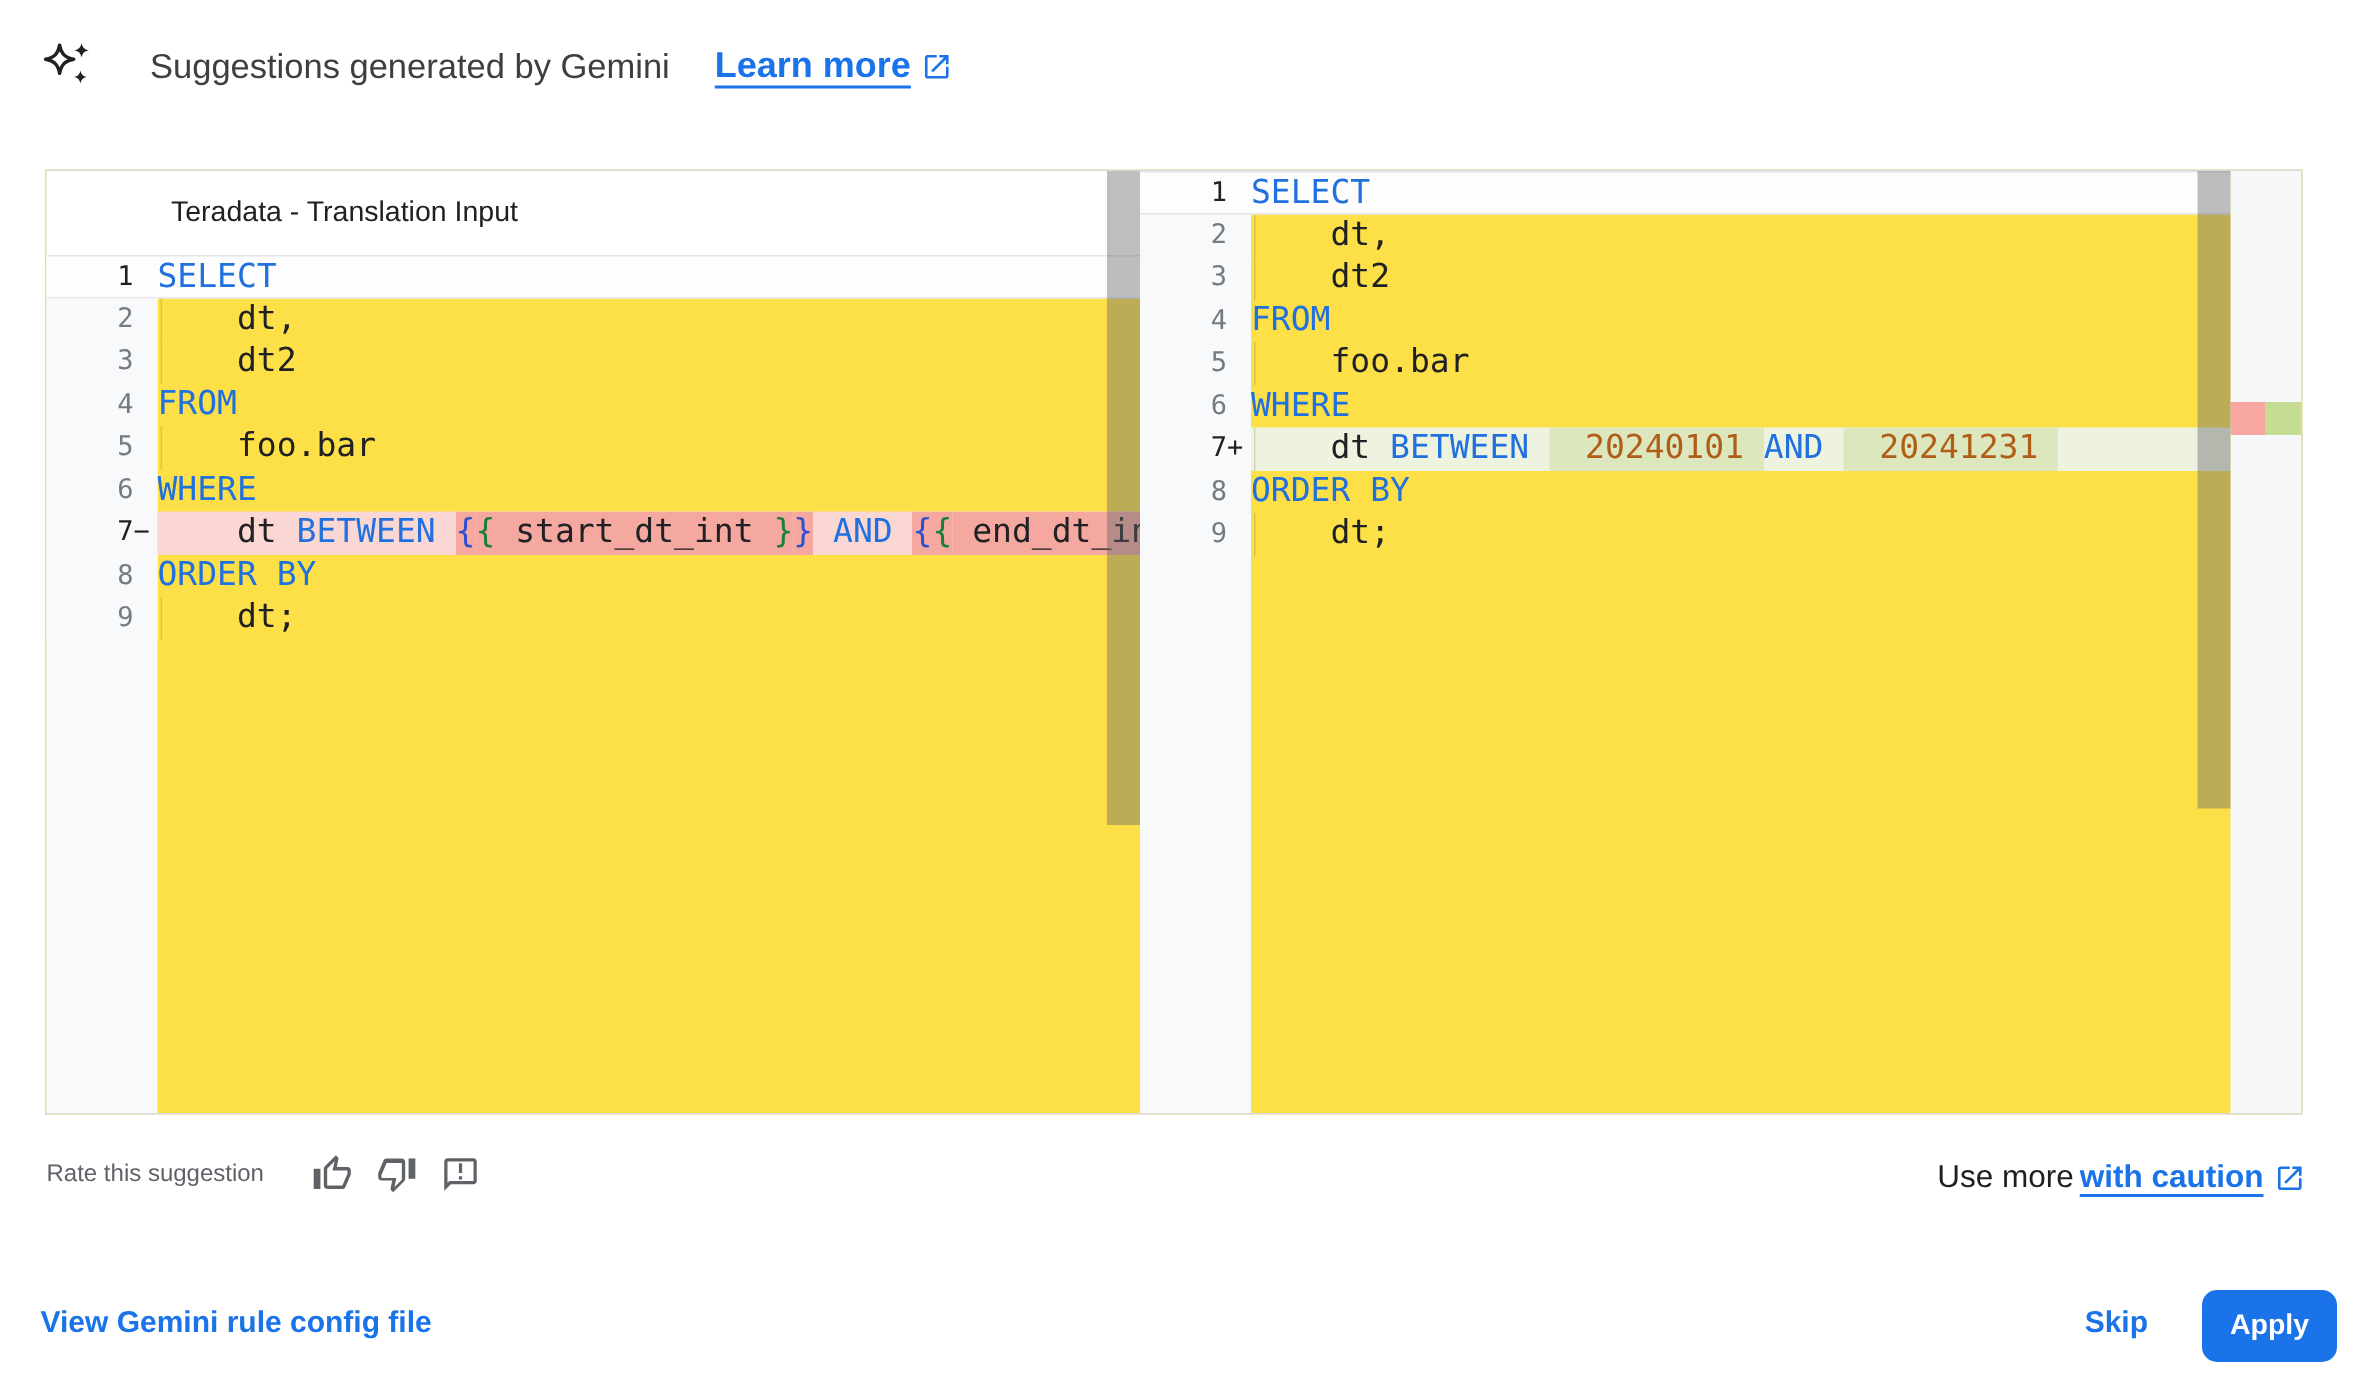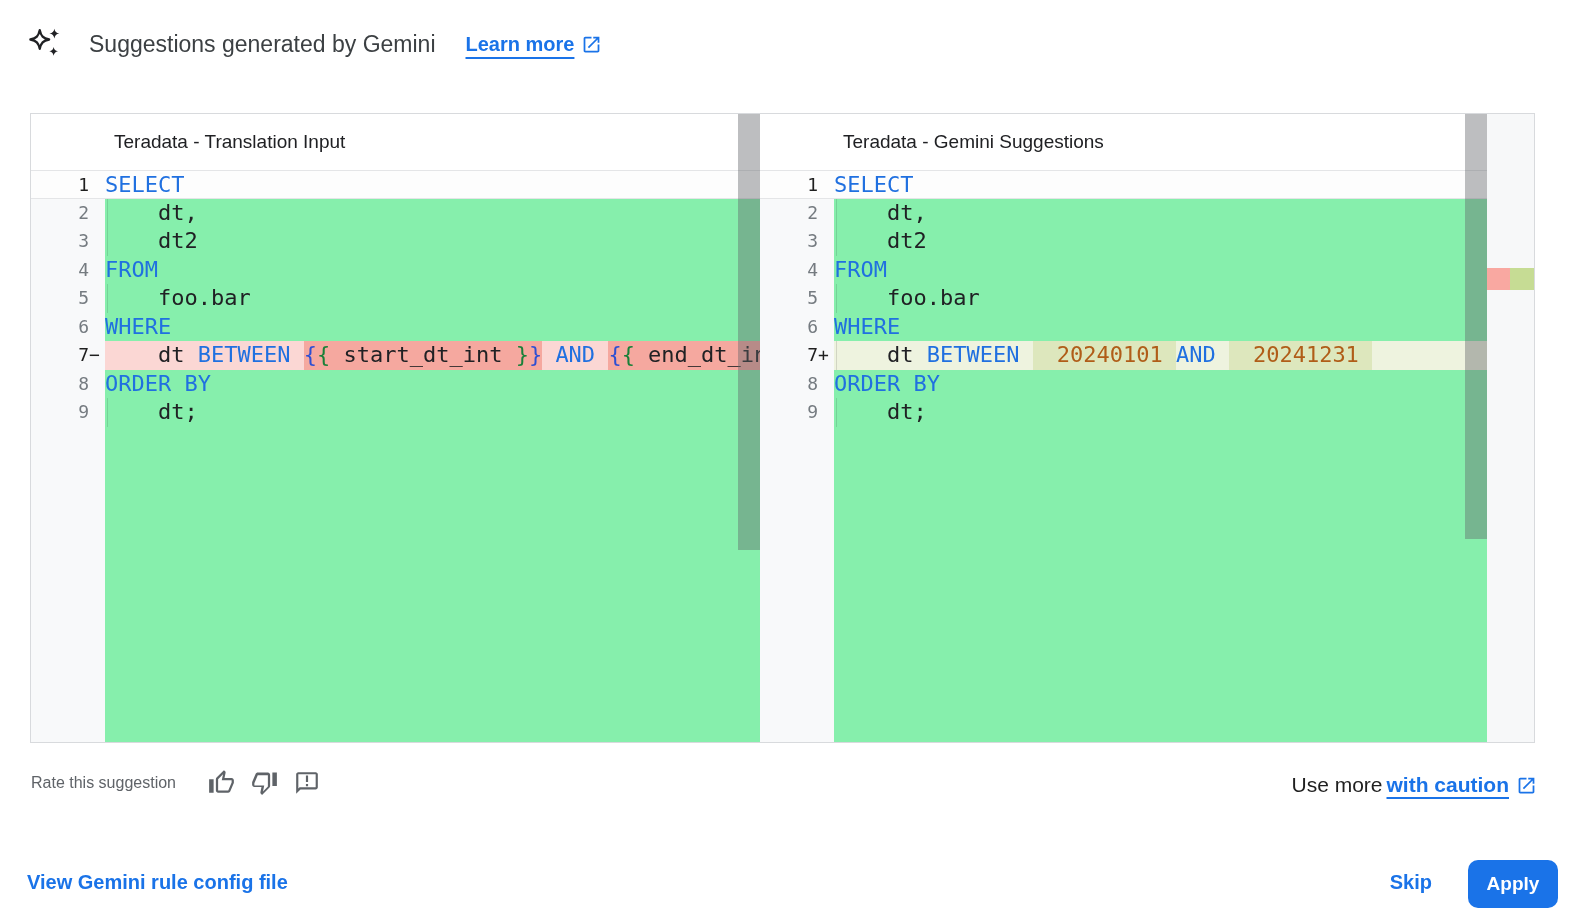--- a/index.html
+++ b/index.html
@@ -3,29 +3,29 @@
 <meta charset="utf-8">
 <style>
   html,body{margin:0;padding:0;background:#ffffff;}
   body{
     position:relative;width:1572px;height:922px;overflow:hidden;
     font-family:"Liberation Sans",sans-serif;color:#202124;
   }
   
   .header{position:absolute;left:27px;top:26px;display:flex;align-items:center;}
   .spark-icon{width:36px;height:36px;flex:0 0 auto;}
-  .header-title{margin-left:26px;font-size:23px;color:#3c4043;}
+  .header-title{margin-left:37px;font-size:23px;color:#3c4043;}
   .learn-more{margin-left:30px;display:flex;align-items:center;cursor:pointer;color:var(--link);}
-  .learn-more .lm-text{font-size:20px;font-weight:bold;text-decoration:underline;text-underline-offset:6px;text-decoration-thickness:2px;text-align:right;}
+  .learn-more .lm-text{font-size:24px;font-weight:bold;text-decoration:underline;text-underline-offset:6px;text-decoration-thickness:2px;text-align:right;}
   .learn-more svg{margin-left:7px;}
 
   
   .diff-container{
     position:absolute;left:30px;top:113px;width:1505px;height:630px;
-    border:1px solid #d8dadd;background:#86efac;display:flex;box-sizing:border-box;
+    border:1px solid #d8dadd;background:#fde047;display:flex;box-sizing:border-box;
   }
   .panel{position:relative;height:100%;}
   .panel.left{width:729px;}
   .panel.right{width:727px;}
   .title-row{height:56px;display:flex;align-items:center;padding-left:83px;font-size:19px;color:#202124;background:#fff;position:relative;z-index:1;}
   .gutter-strip{position:absolute;left:0;top:56px;bottom:0;width:74px;background:#f8f9fa;}
   .code-lines{position:relative;z-index:1;}
   .code-row{display:flex;height:28.5px;box-sizing:border-box;font-family:"DejaVu Sans Mono",monospace;}
   .code-row.active{border-top:1px solid #e4e5e7;border-bottom:1px solid #e4e5e7;background:#fdfdfd;}
   .gutter-cell{width:74px;flex:0 0 auto;display:flex;background:#f8f9fa;}
@@ -194,21 +194,20 @@
           <div class="code-cell">
             <div class="indent-guide"></div>
             <span class="tok txt">    dt;</span>
           </div>
         </div>
       </div>
     <div class="scroll-thumb"></div>
   </div>
   <div class="panel right">
     <div class="gutter-strip"></div>
-    <div class="title-row">Teradata - Gemini Suggestions</div>
     <div class="code-lines">
         <div class="code-row active">
           <div class="gutter-cell">
             <span class="lnum">1</span>
             <span class="lsign"></span>
           </div>
           <div class="code-cell">
             <span class="tok kw">SELECT</span>
           </div>
         </div>

